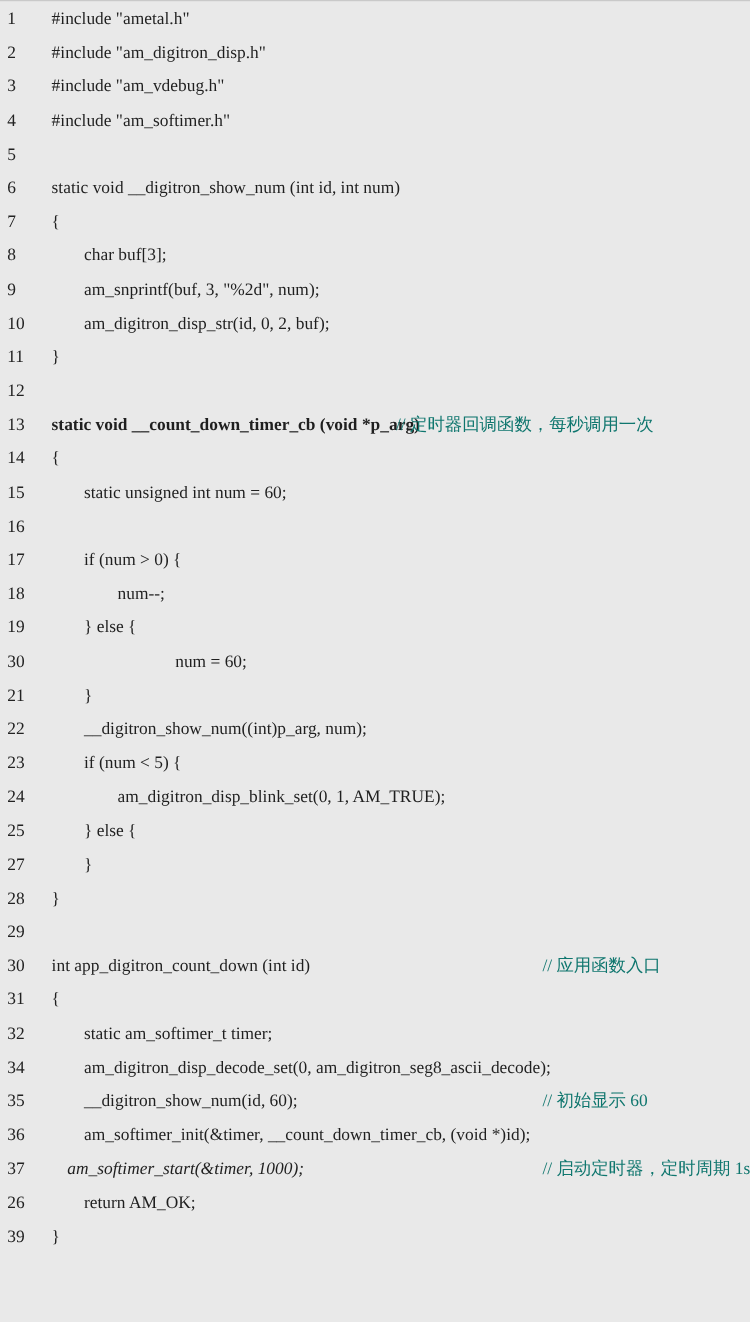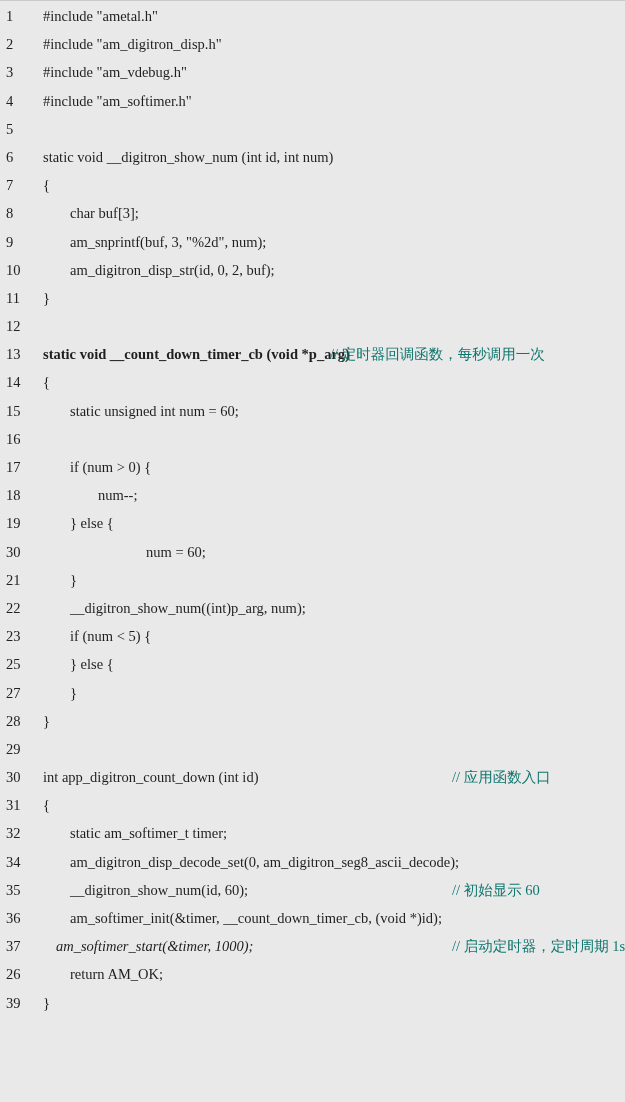--- a/index.html
+++ b/index.html
@@ -137,20 +137,24 @@
       </div>
       <div class="line">
         <span class="ln">22</span>
         <span class="code" style="left: 70px;">__digitron_show_num((int)p_arg, num);</span>
       </div>
       <div class="line">
         <span class="ln">23</span>
         <span class="code" style="left: 70px;">if (num &lt; 5) {</span>
       </div>
       <div class="line">
+        <span class="ln">24</span>
+        <span class="code" style="left: 98px;">am_digitron_disp_blink_set(0, 1, AM_TRUE);</span>
+      </div>
+      <div class="line">
         <span class="ln">25</span>
         <span class="code" style="left: 70px;">} else {</span>
       </div>
       <div class="line">
         <span class="ln">27</span>
         <span class="code" style="left: 70px;">}</span>
       </div>
       <div class="line">
         <span class="ln">28</span>
         <span class="code" style="left: 43px;">}</span>

